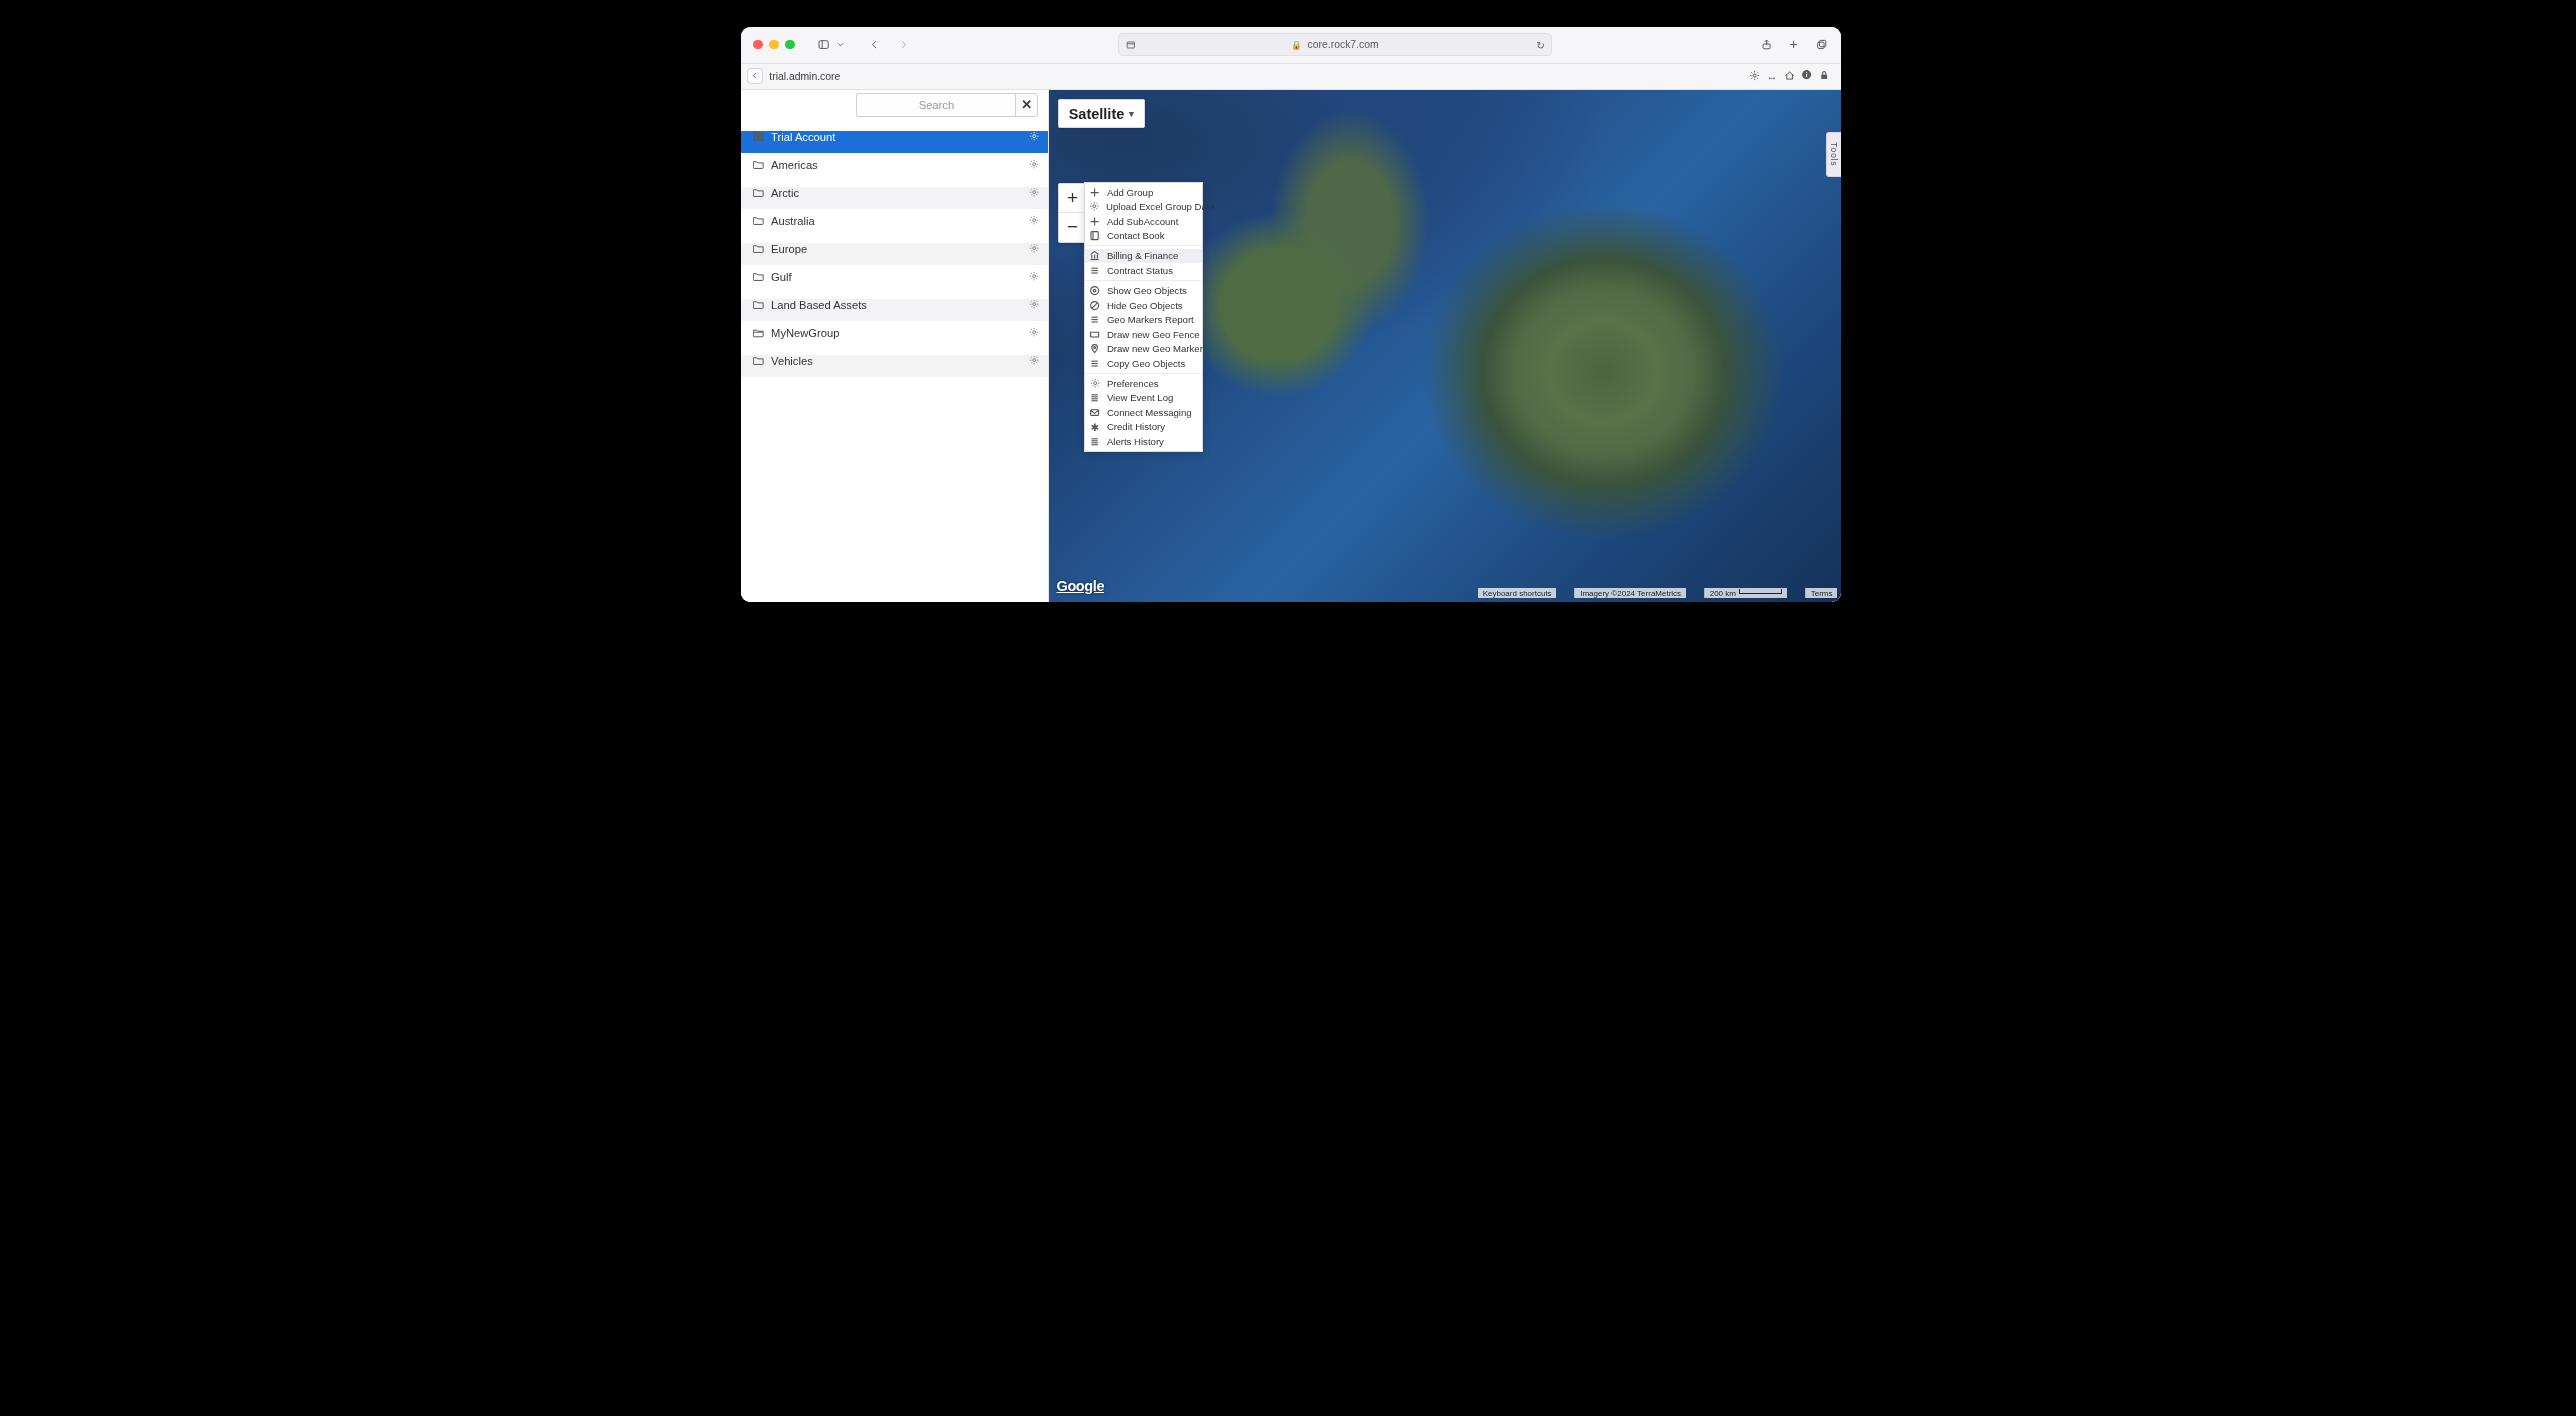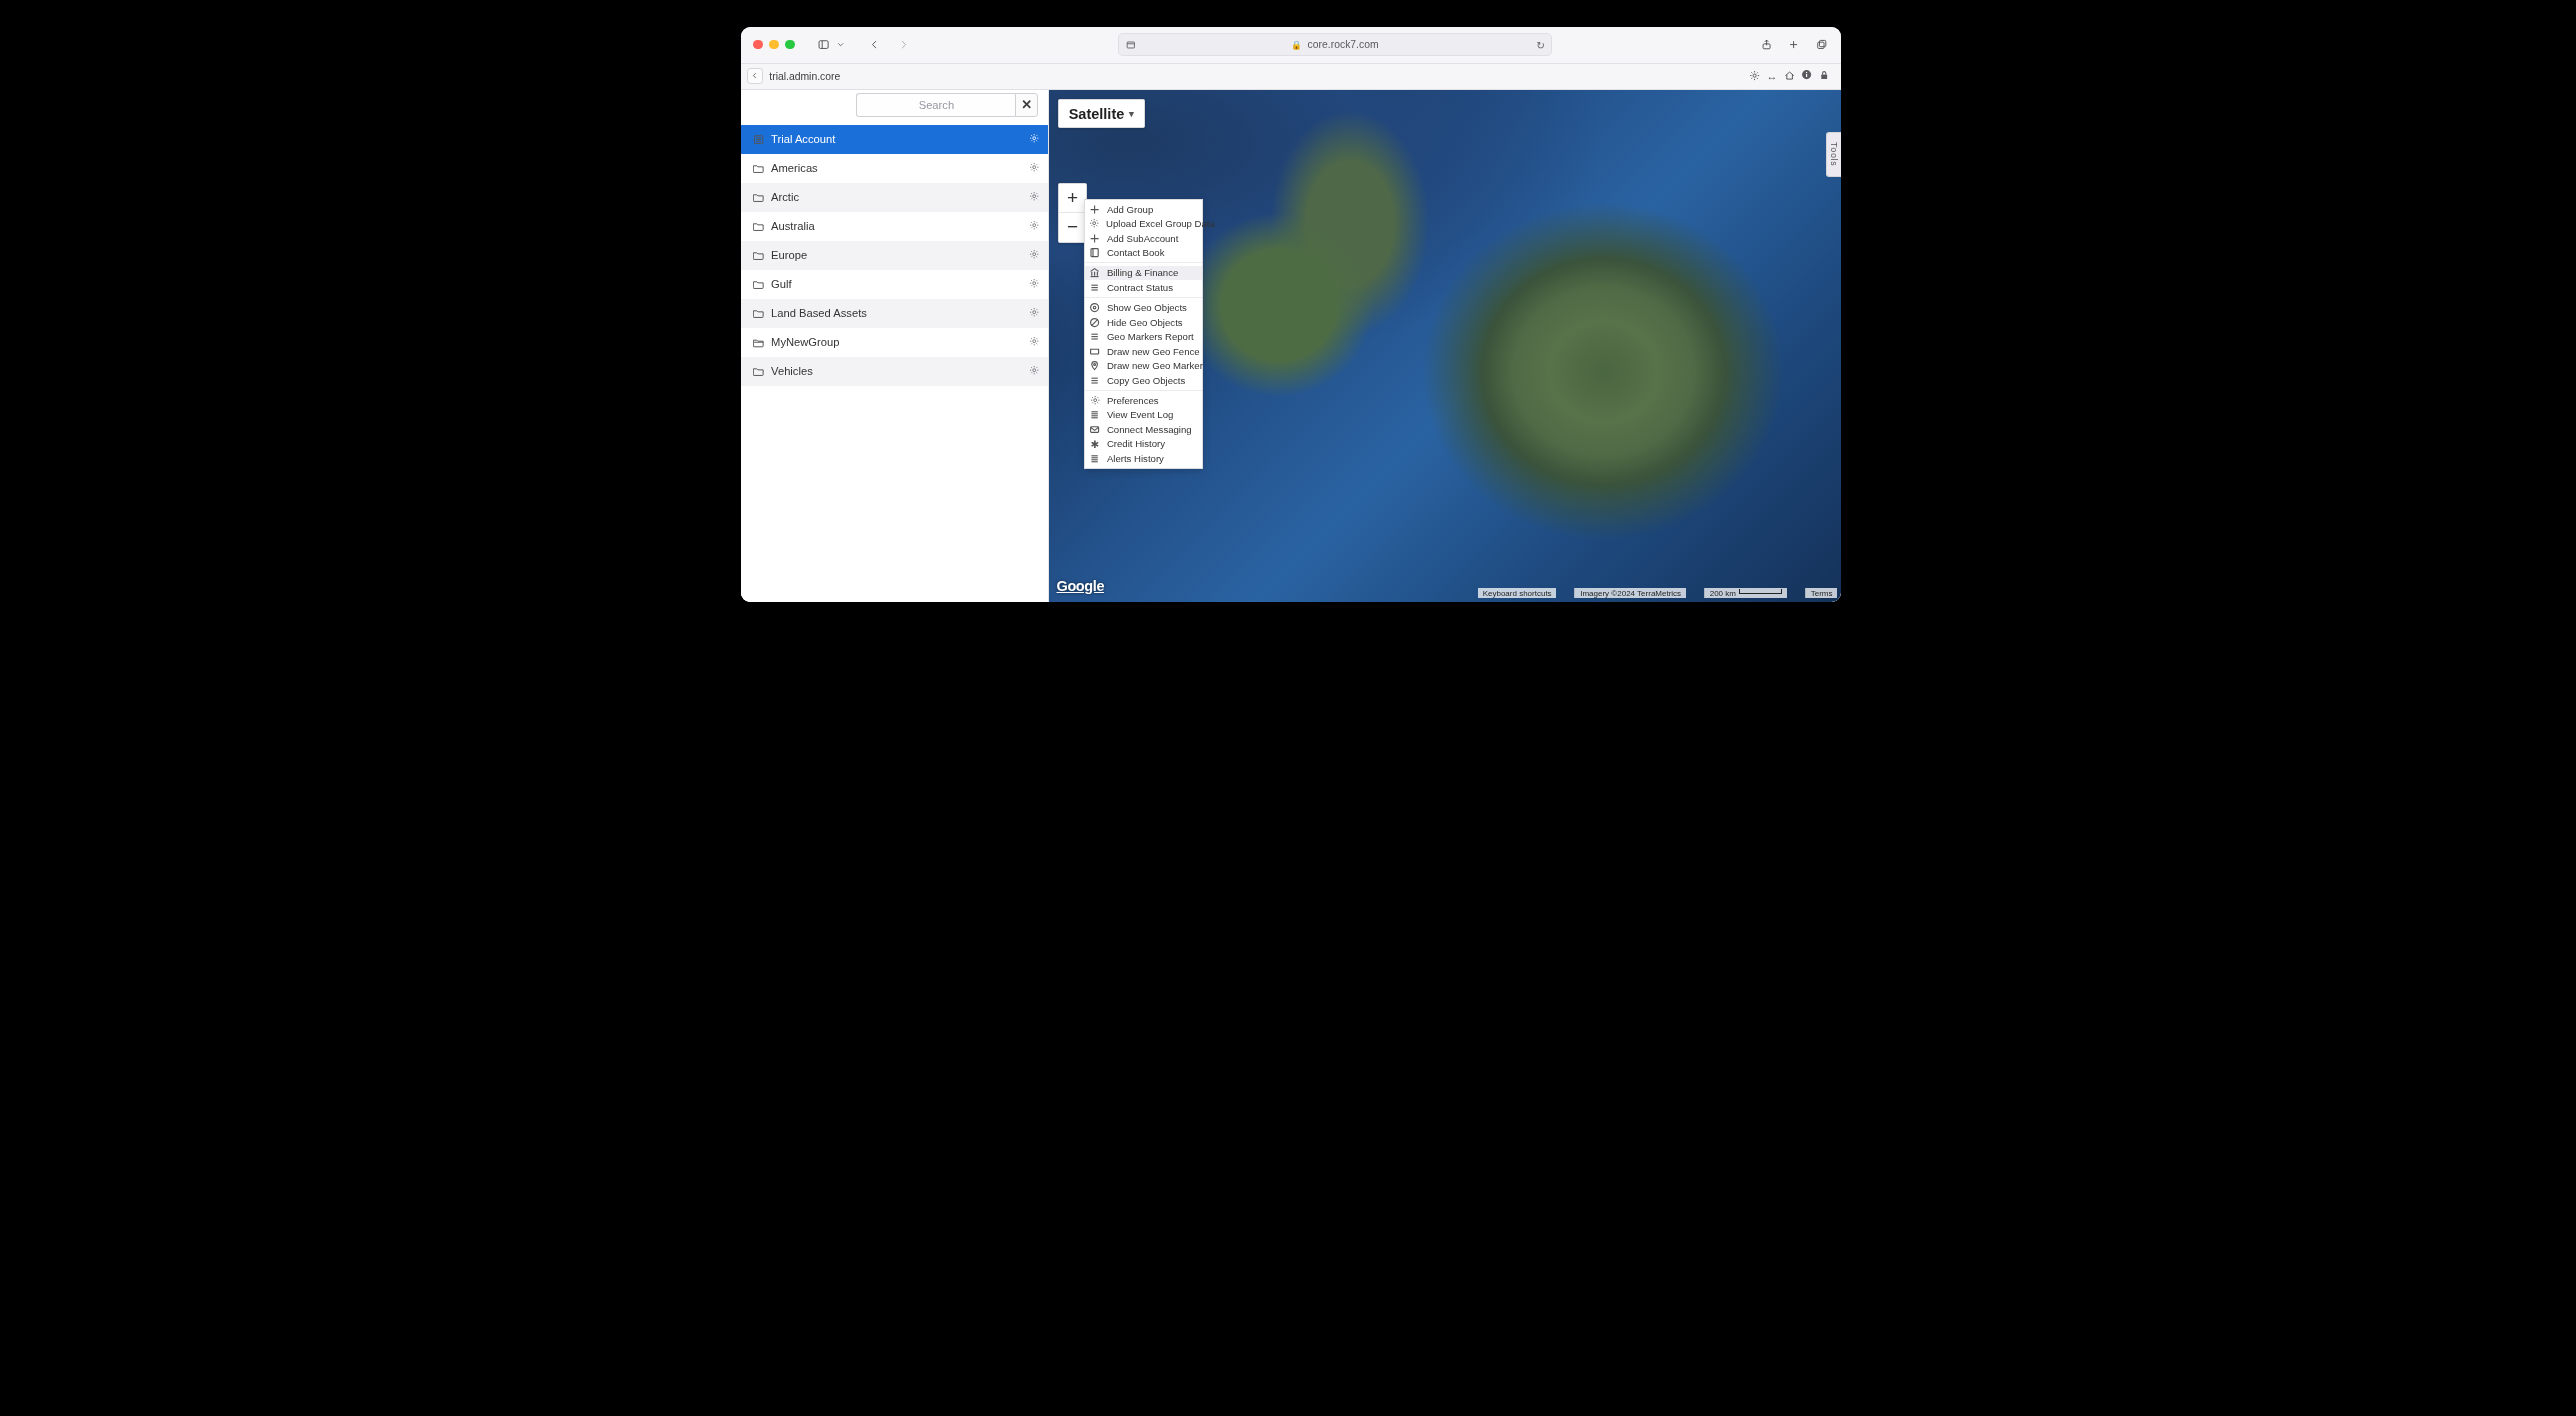--- a/index.html
+++ b/index.html
@@ -154,23 +154,24 @@
   .search-clear {
     width:22.5px; height:24px; border:0.8px solid #cfcfd4; border-radius:0 3.2px 3.2px 0;
     background:#fbfbfb; display:flex; align-items:center; justify-content:center;
     color:#3d3d40; font-size:13px; font-weight:bold;
   }
 
   .tree {
     flex:1; overflow:auto; font-size:11.2px; color:#333;
   }
   .tree-row {
-    height:29px; display:flex; align-items:center; padding:0 8px 0 11.2px;
+    height:22px; display:flex; align-items:flex-start; padding:0 8px 0 11.2px;
     justify-content:space-between;
     cursor: pointer;
+    margin-top: 6px;
   }
   .tree-row .row-left { display:flex; align-items:center; gap:6.4px; }
   .tree-row .row-icon { width:13px; display:flex; align-items:center; justify-content:center; }
   .tree-row.selected {
     background:#1a6fd8;
     color:#fff;
   }
   .tree-row.alt { background:#f3f3f5; }
   .gear-mini { color:#6b6b6f; font-size:10.4px; }
   .tree-row.selected .gear-mini { color:#eaf2ff; }
@@ -251,21 +252,20 @@
   .context-menu {
     position:absolute;
     left: 343px;
     top: 155px;
     width: 119px;
     background:#fff;
     border:0.8px solid #dcdce0;
     box-shadow: 0 2.4px 8px rgba(0,0,0,0.18);
     font-size:9.6px; color:#333;
     z-index: 200;
-    margin-top: 17px;
   }
   .cm-group { padding: 2.4px 0; }
   .cm-group + .cm-group { border-top:0.8px solid #eceaef; }
   .cm-item {
     display:flex; align-items:center; gap:6.4px;
     padding: 1.6px 6.4px 1.6px 4.8px;
     height:14.5px;
     cursor:pointer;
     white-space:nowrap;
   }

